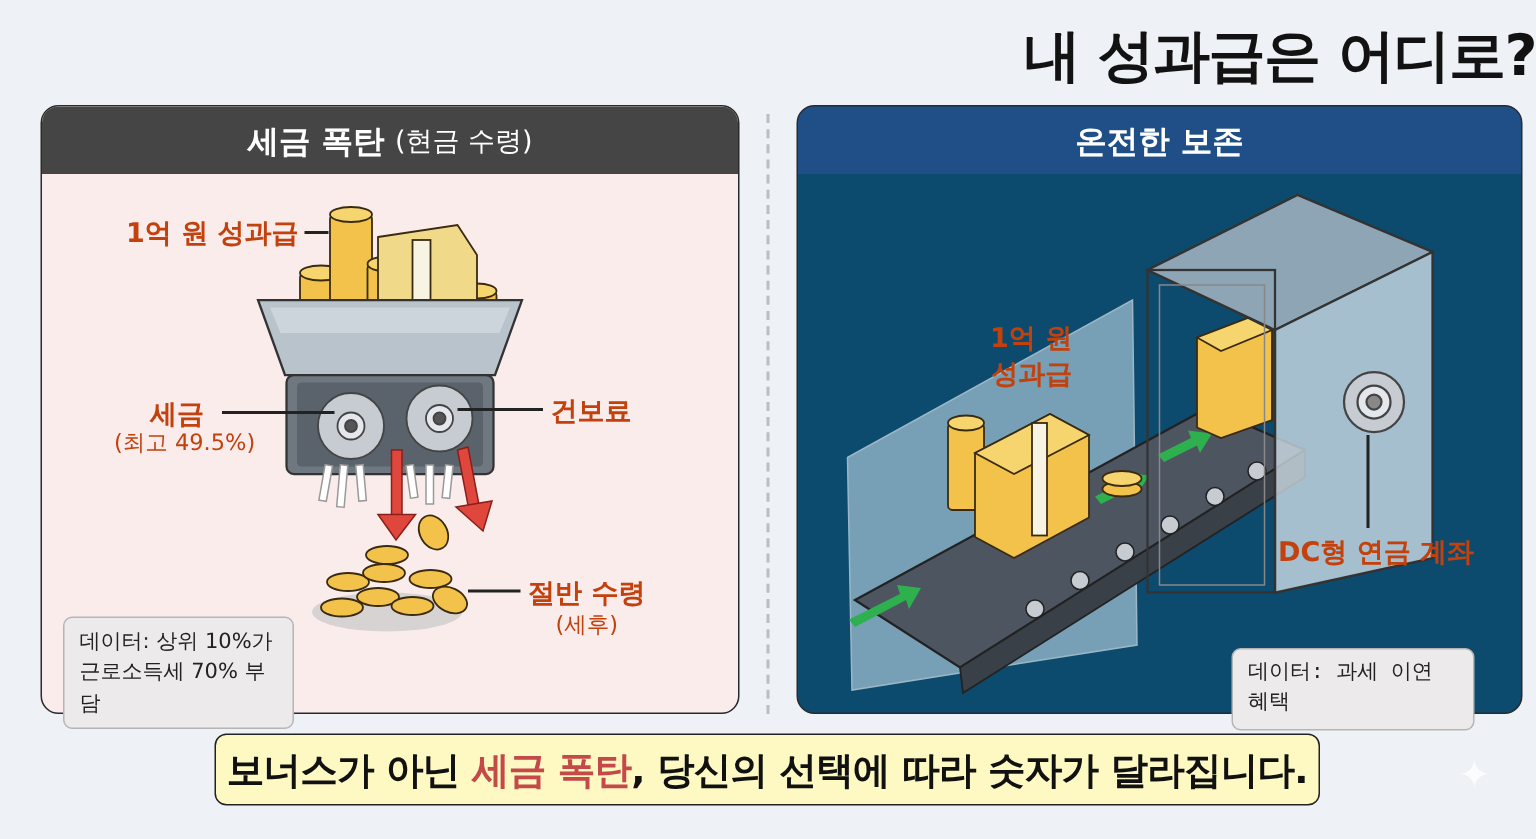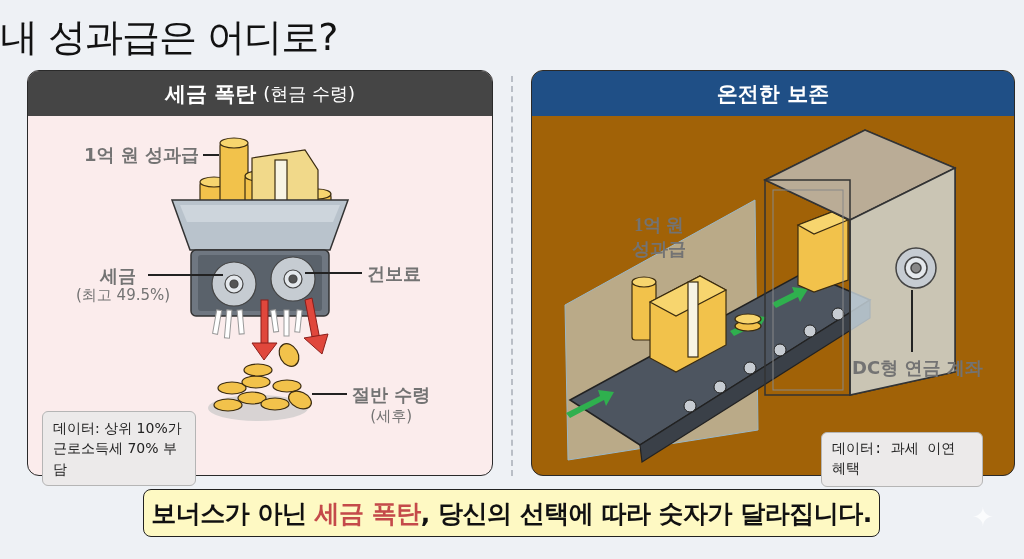--- a/index.html
+++ b/index.html
@@ -5,41 +5,41 @@
   * { box-sizing: border-box; margin: 0; padding: 0; }
   html, body { width: 1024px; height: 559px; overflow: hidden; }
   body {
     background: #eef1f5;
     font-family: "DejaVu Sans", "Liberation Sans", sans-serif;
     color: #111;
     position: relative;
   }
   .title {
     position: absolute; left: 0; right: 0; top: 12px;
-    text-align: left; font-size: 38px; font-weight: normal; letter-spacing: -1px;
+    text-align: right; font-size: 38px; font-weight: bold; letter-spacing: -1px;
     color: #121212;
   }
   .panel {
     position: absolute; top: 70px; height: 406px;
     border: 1.5px solid #2a2a2a; border-radius: 12px; overflow: hidden;
   }
   .panel.left { left: 27px; width: 466px; background: #fbecec; }
-  .panel.right { left: 531px; width: 484px; background: #a16207; }
+  .panel.right { left: 531px; width: 484px; background: #0c4a6e; }
   .panel-head {
     height: 45px; display: flex; align-items: center; justify-content: center;
     color: #fff; font-size: 21px; font-weight: bold; gap: 7px;
   }
   .panel.left .panel-head { background: #454545; }
   .panel.right .panel-head { background: #1f4f86; }
   .panel-head .sub { font-weight: normal; font-size: 18px; }
   .divider {
     position: absolute; left: 511px; top: 76px; height: 400px; width: 0;
     border-left: 2px dashed #b9bec6;
   }
-  .label { position: absolute; font-weight: bold; font-size: 18px; color: #737373; white-space: nowrap; }
+  .label { position: absolute; font-weight: bold; font-size: 18px; color: #c2410c; white-space: nowrap; }
   .label .small { display: block; font-weight: normal; font-size: 15px; text-align: center; }
   .leader { position: absolute; height: 1.5px; background: #222; }
   .vleader { position: absolute; width: 1.5px; background: #222; }
   .data-box {
     position: absolute; background: #eceaea; border: 1px solid #b5b5b5; border-radius: 6px;
     font-size: 14px; color: #222; padding: 6px 10px; line-height: 1.45;
   }
   .bottom-banner {
     position: absolute; left: 143px; top: 489px; width: 737px; height: 48px;
     background: #fef9c3; border: 1.5px solid #222; border-radius: 8px;
@@ -197,21 +197,21 @@
     <polygon points="765,180 865,130 955,168 850,220" fill="#c4ccd3" fill-opacity="0.7"></polygon>
     <polygon points="850,220 955,168 955,372 850,395" fill="#d8e7ef" fill-opacity="0.75"></polygon>
     <rect x="765" y="180" width="85" height="215" fill="none"></rect>
     <rect x="773" y="190" width="70" height="200" fill="none" stroke="#888" stroke-width="1"></rect>
     <circle cx="916" cy="268" r="20" fill="#c6ccd2" stroke="#444"></circle>
     <circle cx="916" cy="268" r="11" fill="#e4e8ec" stroke="#444"></circle>
     <circle cx="916" cy="268" r="5" fill="#888" stroke="#444"></circle>
   </g>
 </svg>
 
-<div class="label" style="left:632px;top:213px;text-align:center;font-family:Liberation Serif, serif;">
+<div class="label" style="left:660px;top:213px;text-align:right;">
   <div>1억 원</div>
   <div>성과급</div>
 </div>
 
 <div class="vleader" style="left:911px;top:290px;height:62px;"></div>
 <div class="label" style="left:852px;top:356px;text-align:center;">
   <span>DC형 연금 계좌</span>
 </div>
 
 <div class="data-box" style="left:821px;top:432px;width:162px;font-family:Liberation Mono, monospace;">데이터: 과세 이연 혜택</div>

